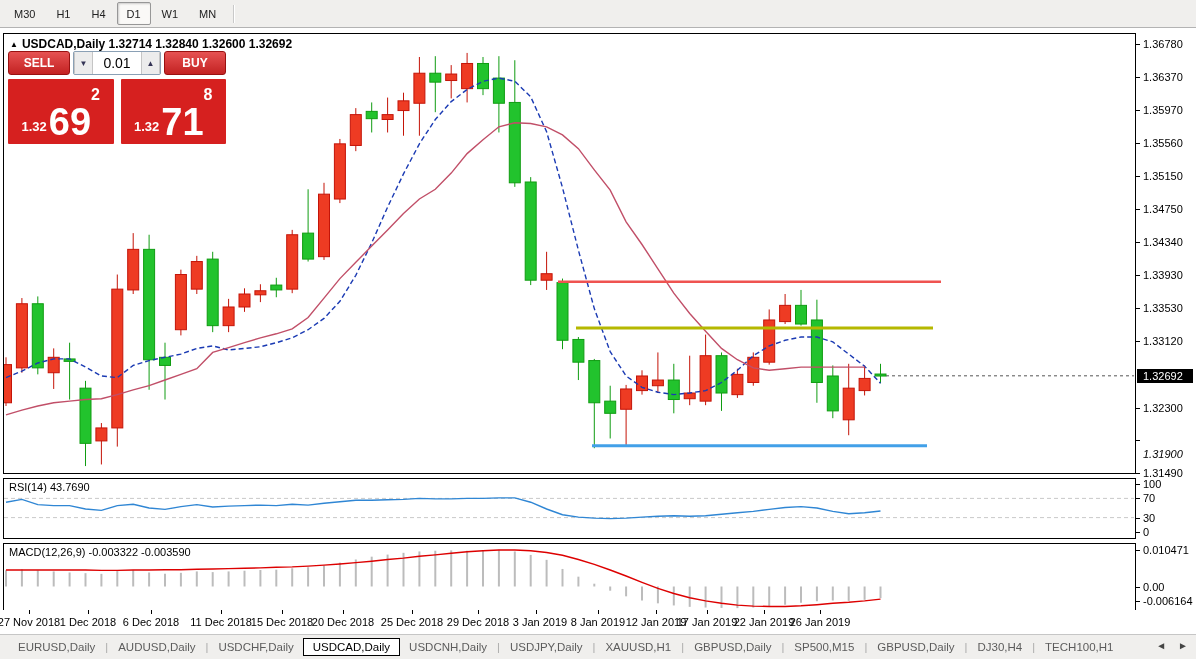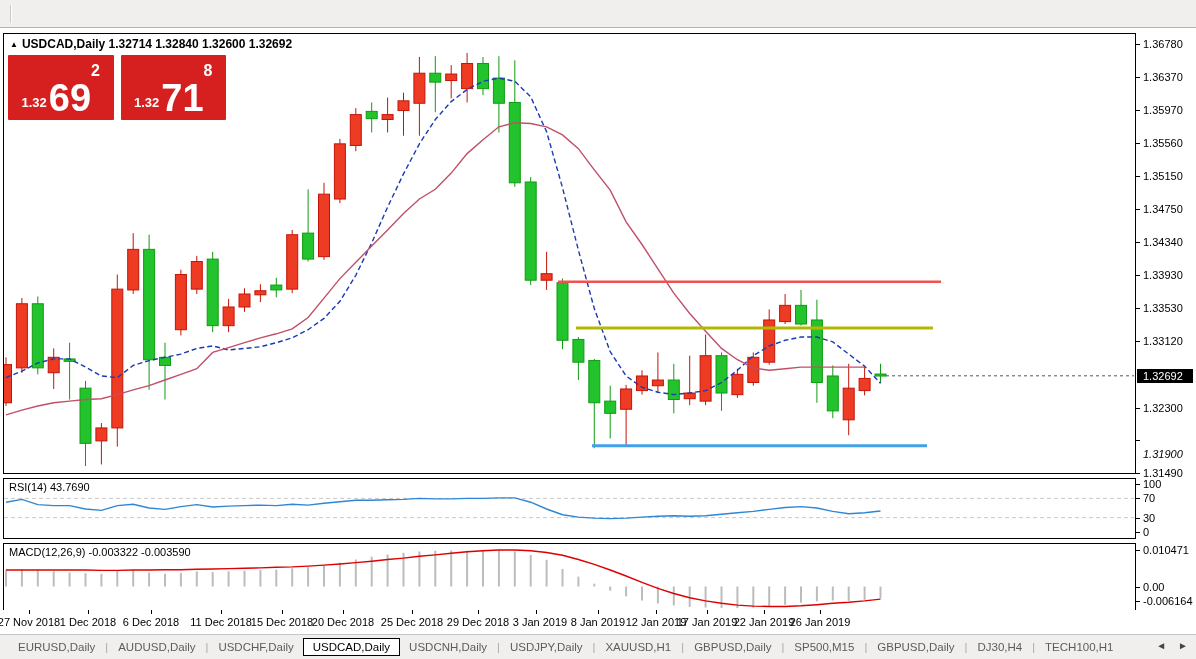--- a/index.html
+++ b/index.html
@@ -53,28 +53,49 @@
   .tab{font-size:11.5px;color:#5c5c5c;white-space:nowrap;cursor:pointer;padding:2px 4px;}
   .tab.active{background:#fff;border:1px solid #000;color:#000;padding:2px 9px;margin:0 5px;}
   .tab-sep{color:#a9a9a9;margin:0 6px;font-size:11px;}
   .tab-arrows{position:absolute;right:8px;top:5px;display:flex;gap:12px;}
   .tab-arrow{font-size:10px;color:#444;cursor:pointer;}
 </style>
 </head>
 <body>
 
 <div class="toolbar">
+  <div id="tf-holder" style="display:flex;">
+      <div class="tf-btn">M30</div>
+      <div class="tf-btn">H1</div>
+      <div class="tf-btn">H4</div>
+      <div class="tf-btn active">D1</div>
+      <div class="tf-btn">W1</div>
+      <div class="tf-btn">MN</div>
+    </div>
   <div class="tb-sep"></div>
 </div>
 
 <div id="chart-title">
   <span class="tri">▲</span><span>USDCAD,Daily  1.32714 1.32840 1.32600 1.32692</span>
 </div>
 
 <div id="trade">
+  <div class="trade-row1">
+    <div class="tr-btn">SELL</div>
+    <div class="stepper">
+      <div class="step-btn">
+          <span>▼</span>
+        </div>
+      <div class="step-val">0.01</div>
+      <div class="step-btn">
+          <span>▲</span>
+        </div>
+    </div>
+    <div class="tr-btn">BUY</div>
+  </div>
   <div class="trade-row2">
     <div class="px-panel">
       <span class="px-prefix">1.32</span>
       <span class="px-big">69</span>
       <span class="px-sup">2</span>
     </div>
     <div class="px-panel">
       <span class="px-prefix">1.32</span>
       <span class="px-big">71</span>
       <span class="px-sup">8</span>

